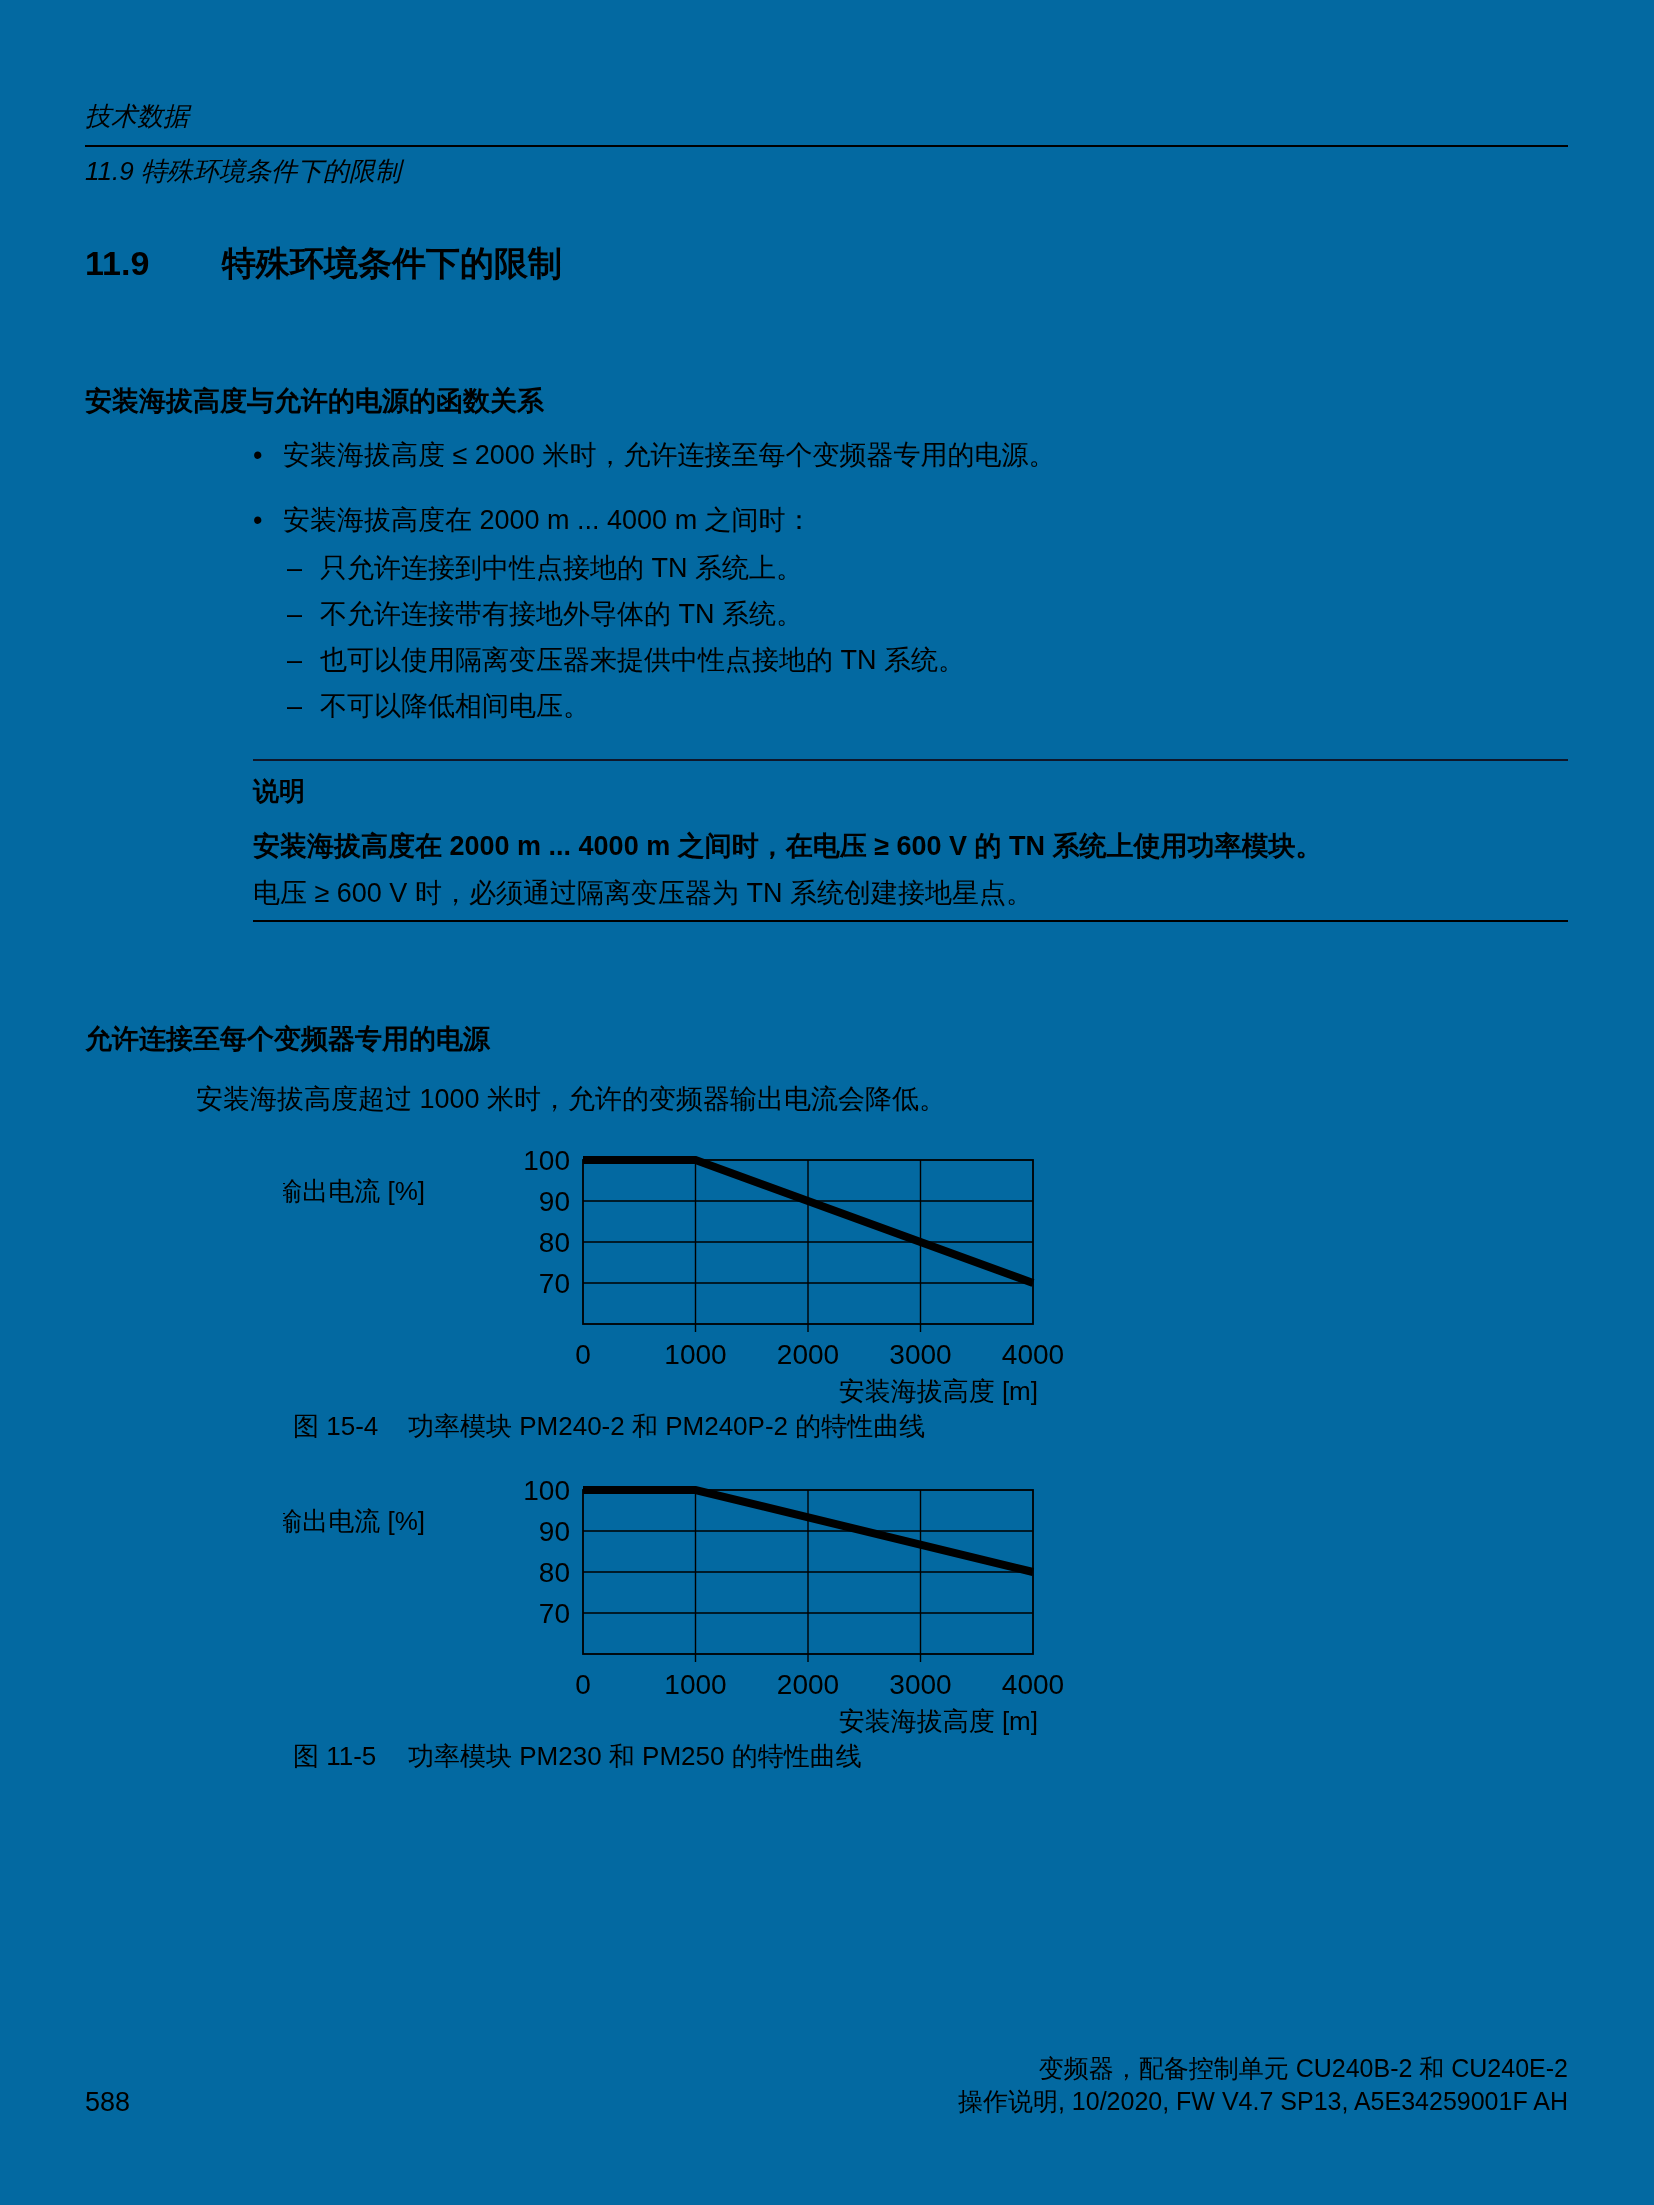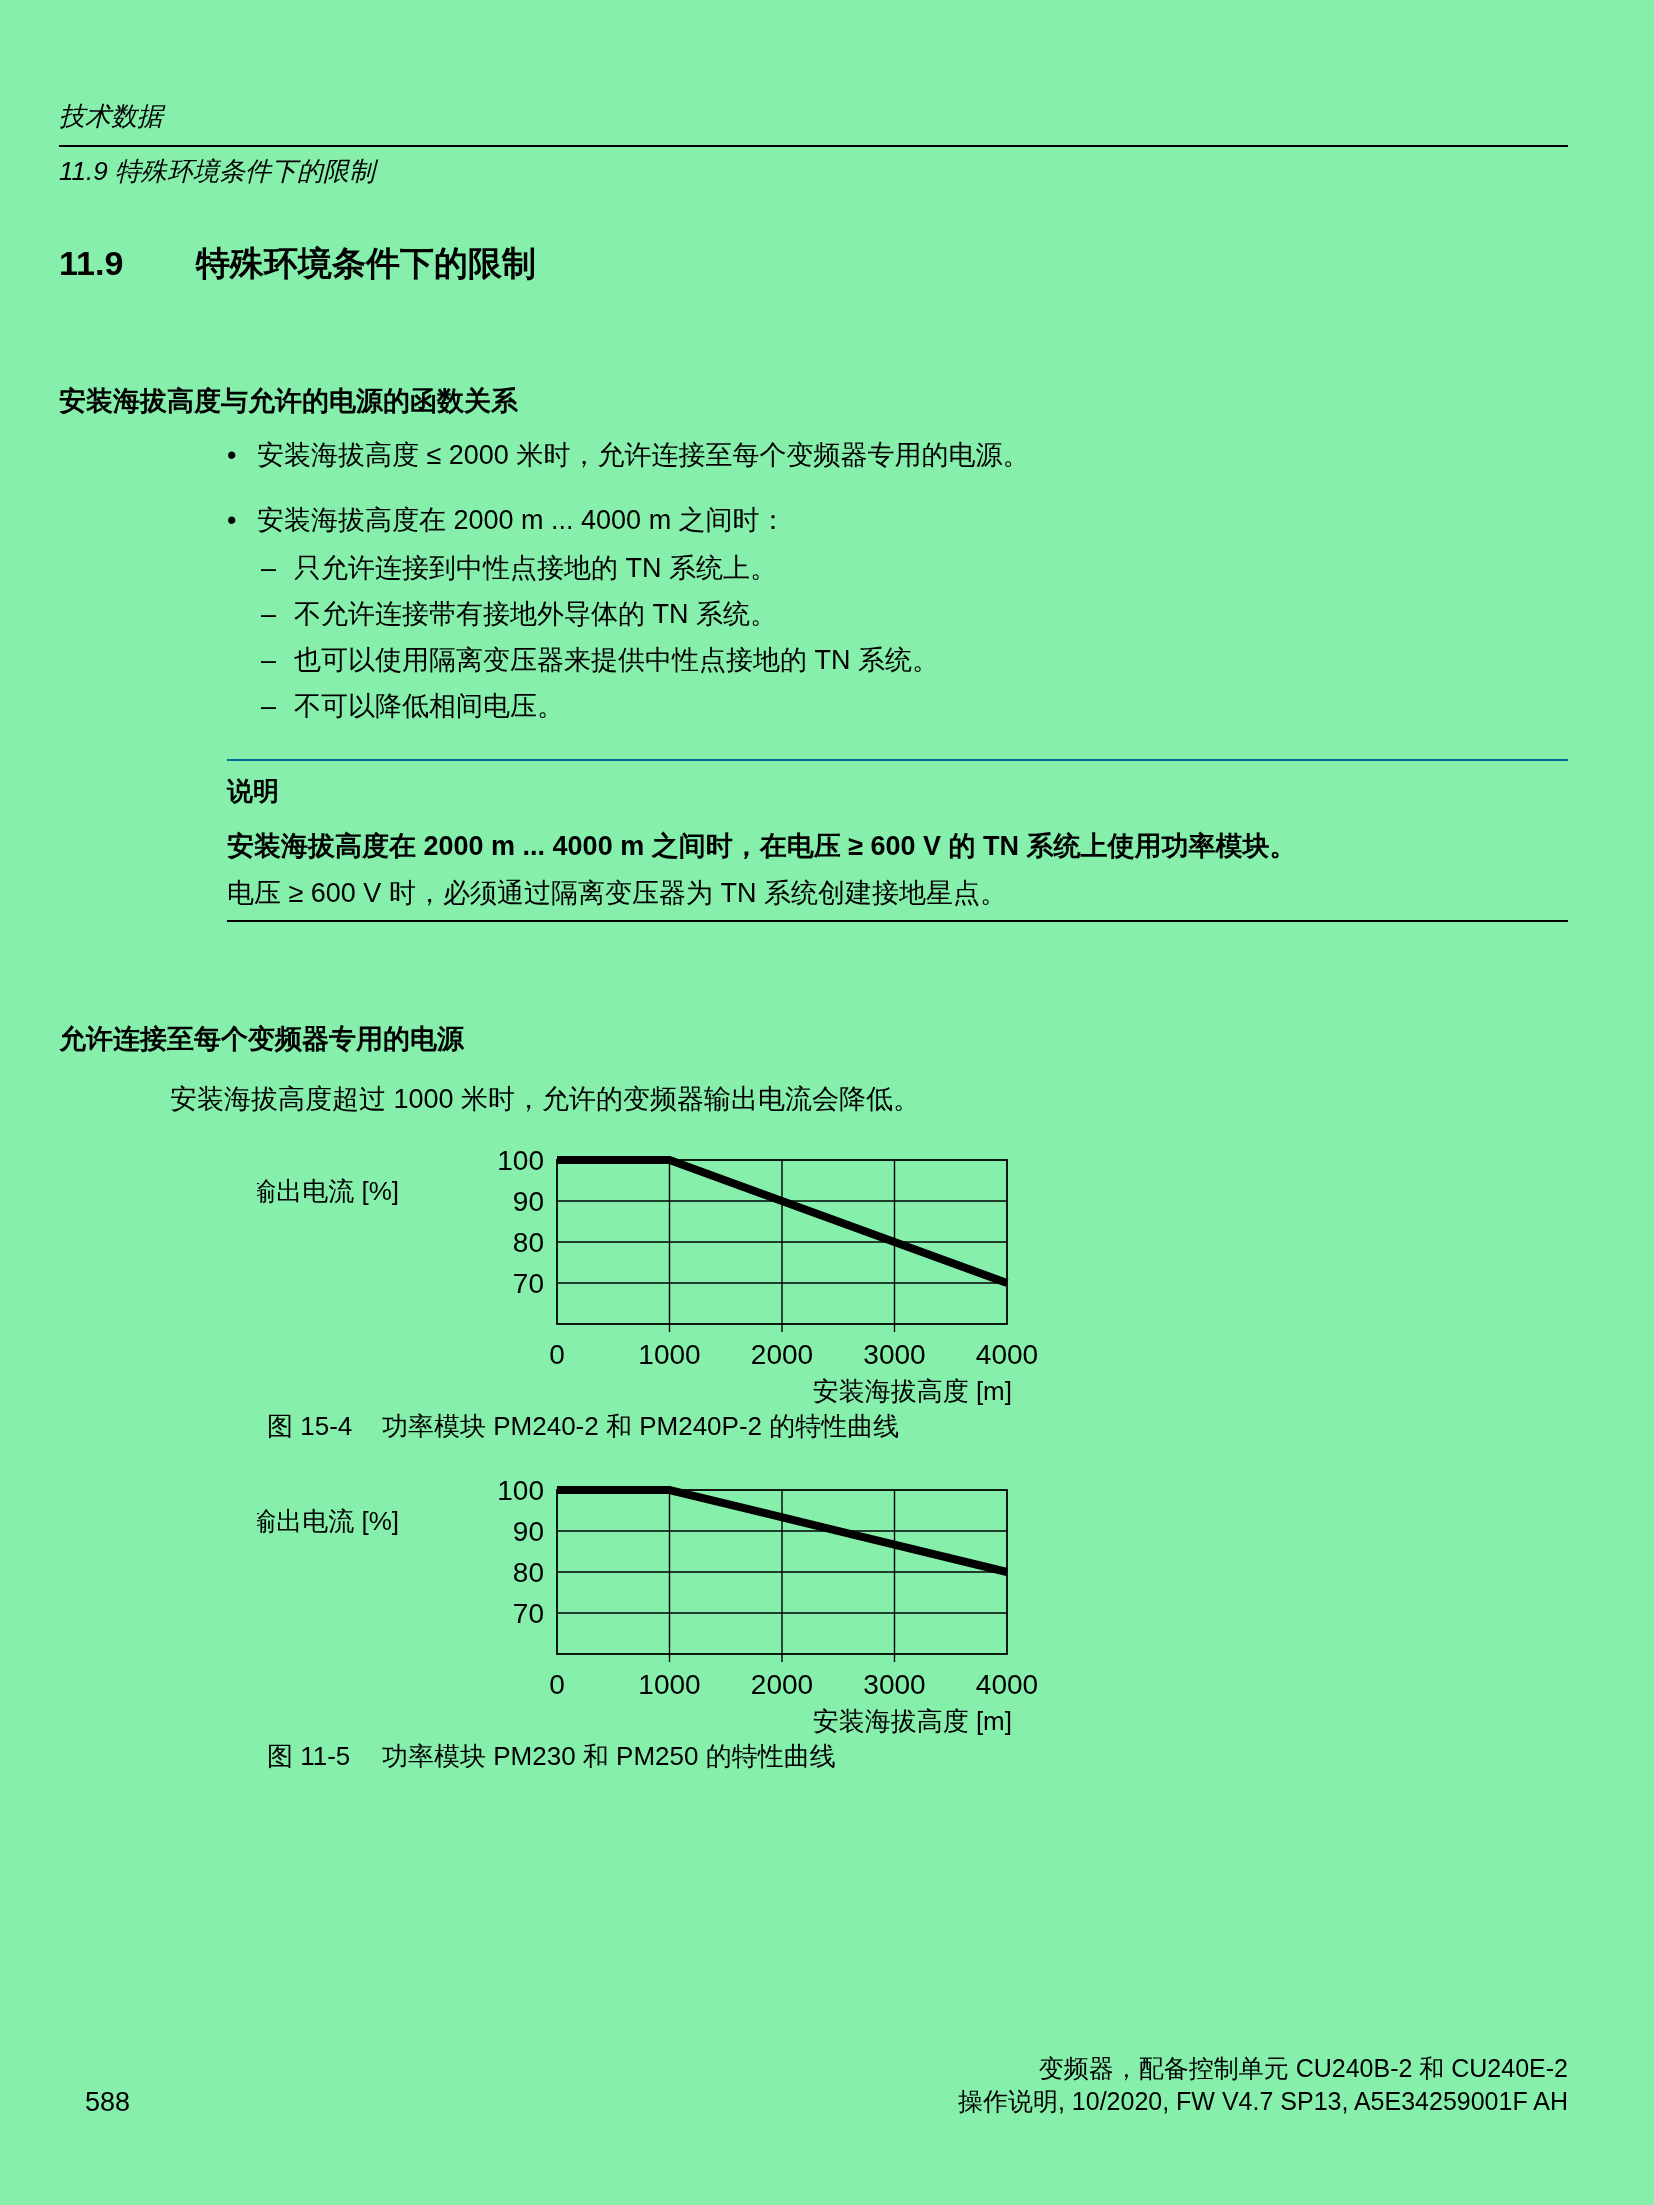--- a/index.html
+++ b/index.html
@@ -1,36 +1,36 @@
 <!DOCTYPE html>
 <html><head>
 <meta charset="utf-8">
 <style>
   html,body{margin:0;padding:0;background:#e8e8e8;}
   .page{
-    width:1654px;height:2205px;background:#86efac;color:#000;
+    width:1654px;height:2205px;background:#0369a1;color:#000;
     font-family:"Liberation Sans",sans-serif;
     position:relative;box-sizing:border-box;
-    padding:100px 86px 0 59px;overflow:hidden;margin:0 auto;
+    padding:100px 86px 0 85px;overflow:hidden;margin:0 auto;
   }
   .hdr-chapter{font-size:26px;font-style:italic;line-height:33px;margin:0;}
   .hdr-rule{border:none;border-top:2px solid #000;margin:12px 0 0 0;}
   .hdr-section{font-size:26px;font-style:italic;line-height:33px;margin:8px 0 0 0;}
   h1{font-size:34px;font-weight:bold;line-height:42px;margin:54px 0 0 0;}
   .h1-num{display:inline-block;width:137px;}
   h2{font-size:27px;font-weight:bold;line-height:34px;margin:100px 0 0 0;}
   .bullets{list-style:none;margin:20px 0 0 168px;padding:0;font-size:27px;line-height:34px;}
   .bullets li{display:flex;margin-top:31px;}
   .bullets li:first-child{margin-top:0;}
   .bullet-marker{width:30px;flex:none;}
   .dashes{list-style:none;margin:14px 0 0 202px;padding:0;font-size:27px;line-height:34px;}
   .dashes li{display:flex;margin-top:12px;}
   .dashes li:first-child{margin-top:0;}
   .dash-marker{width:33px;flex:none;}
-  .note{margin:36px 0 0 168px;border-top:2px solid #0369a1;border-bottom:2px solid #000;padding:14px 0 10px 0;}
+  .note{margin:36px 0 0 168px;border-top:2px solid #0f172a;border-bottom:2px solid #000;padding:14px 0 10px 0;}
   .note-title{font-size:26px;font-weight:bold;line-height:33px;margin:0;}
   .note-bold{font-size:27px;font-weight:bold;line-height:34px;margin:21px 0 0 0;}
   .note-text{font-size:27px;line-height:34px;margin:13px 0 0 0;}
   .body-par{font-size:27px;line-height:34px;margin:26px 0 0 111px;}
   figure{margin:8px;}
   .chart-svg{display:block;margin:32px 0 0 190px;}
   .fig-2 .chart-svg{margin-top:36px;}
   figcaption{font-size:26px;line-height:32px;margin:0 0 0 200px;}
   .cap-label{display:inline-block;min-width:115px;}
   .tick{font-family:"Liberation Sans",sans-serif;font-size:28px;fill:#000;}

